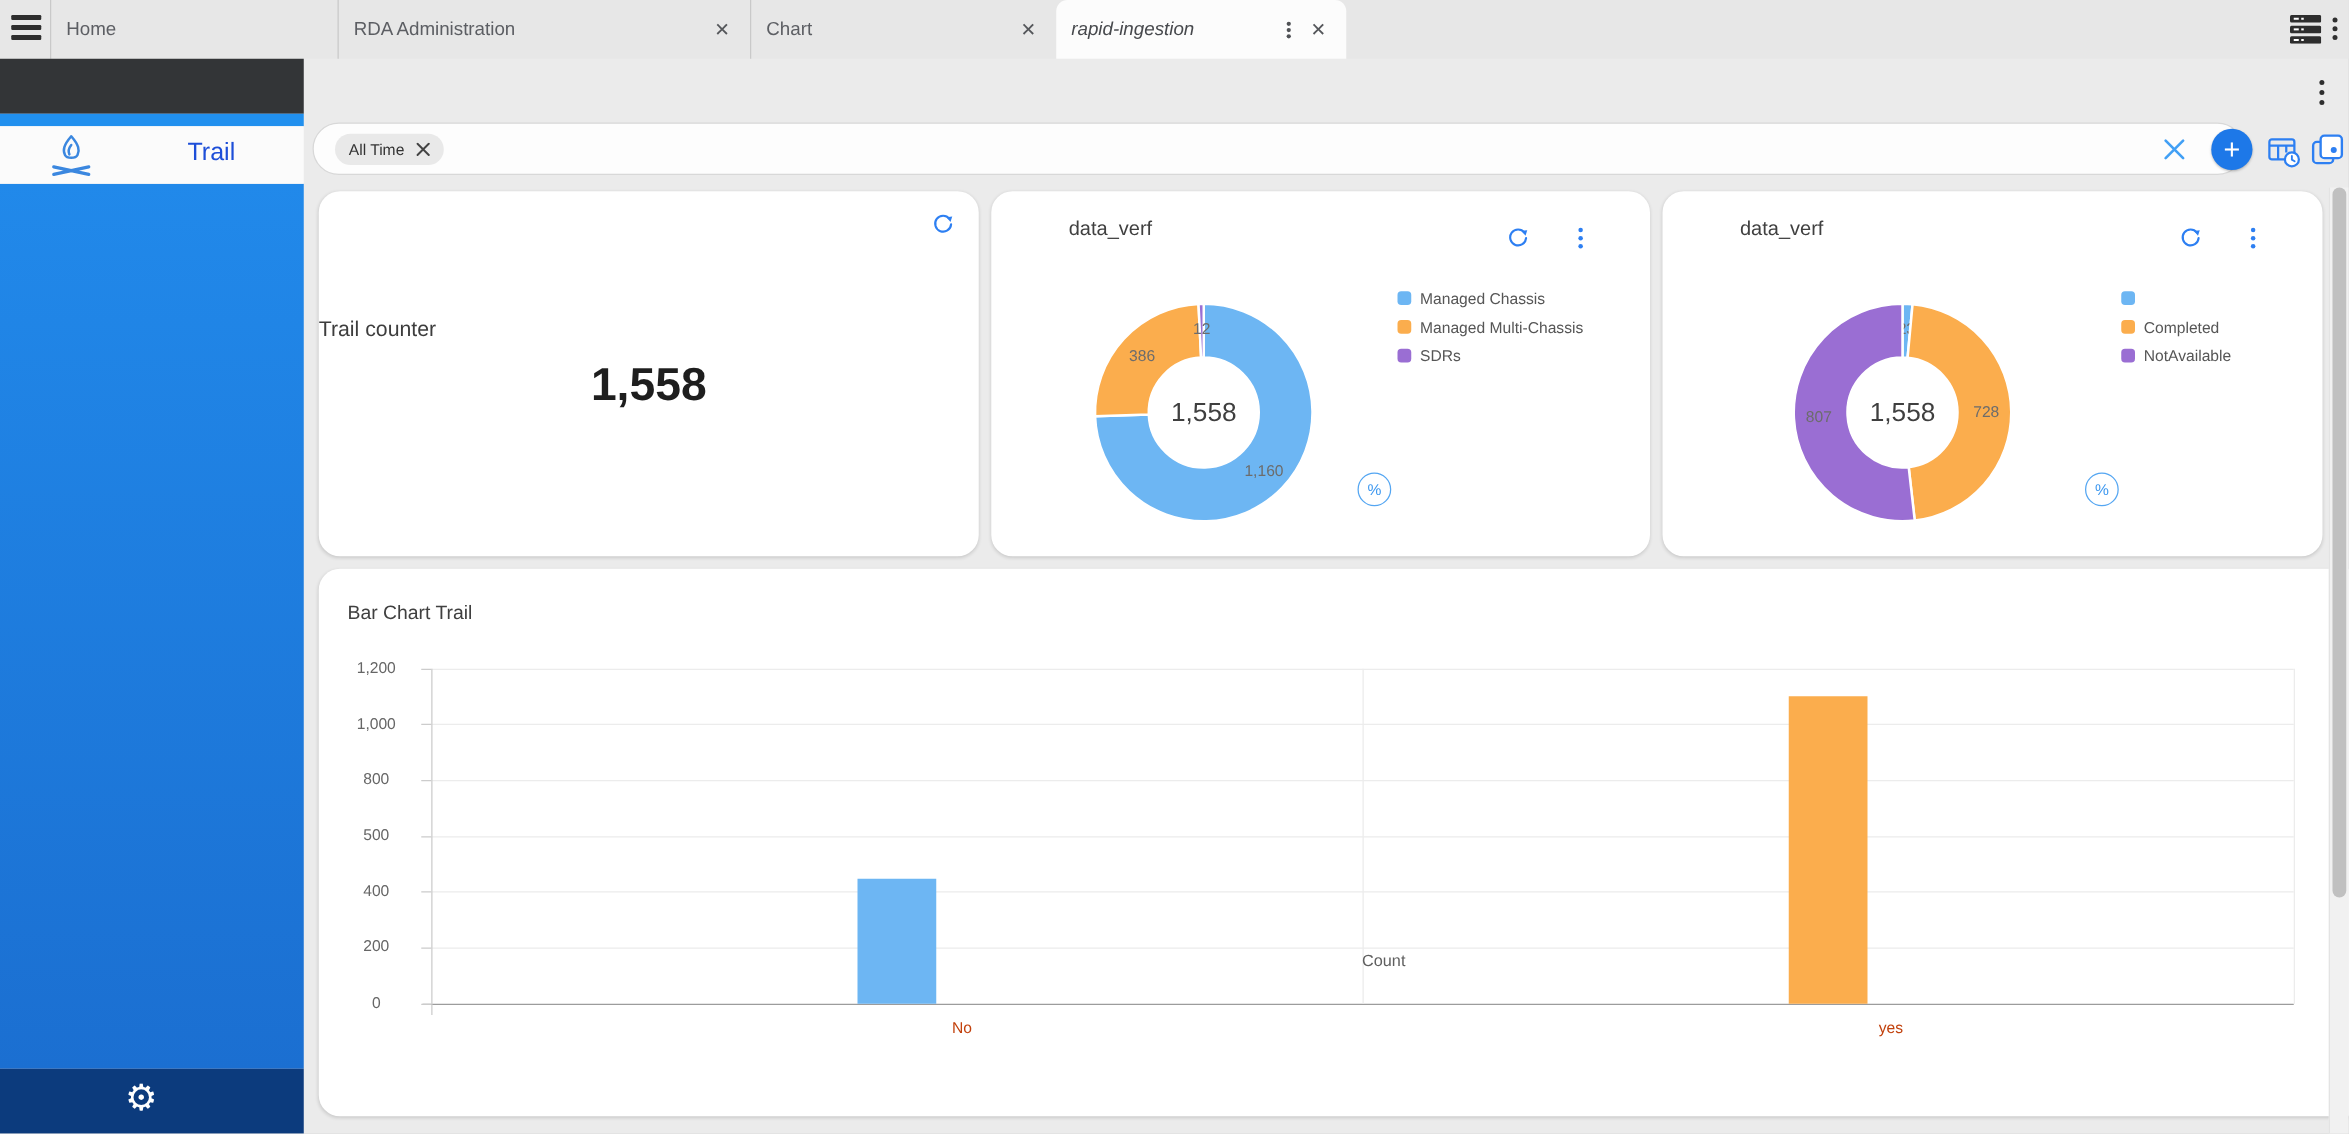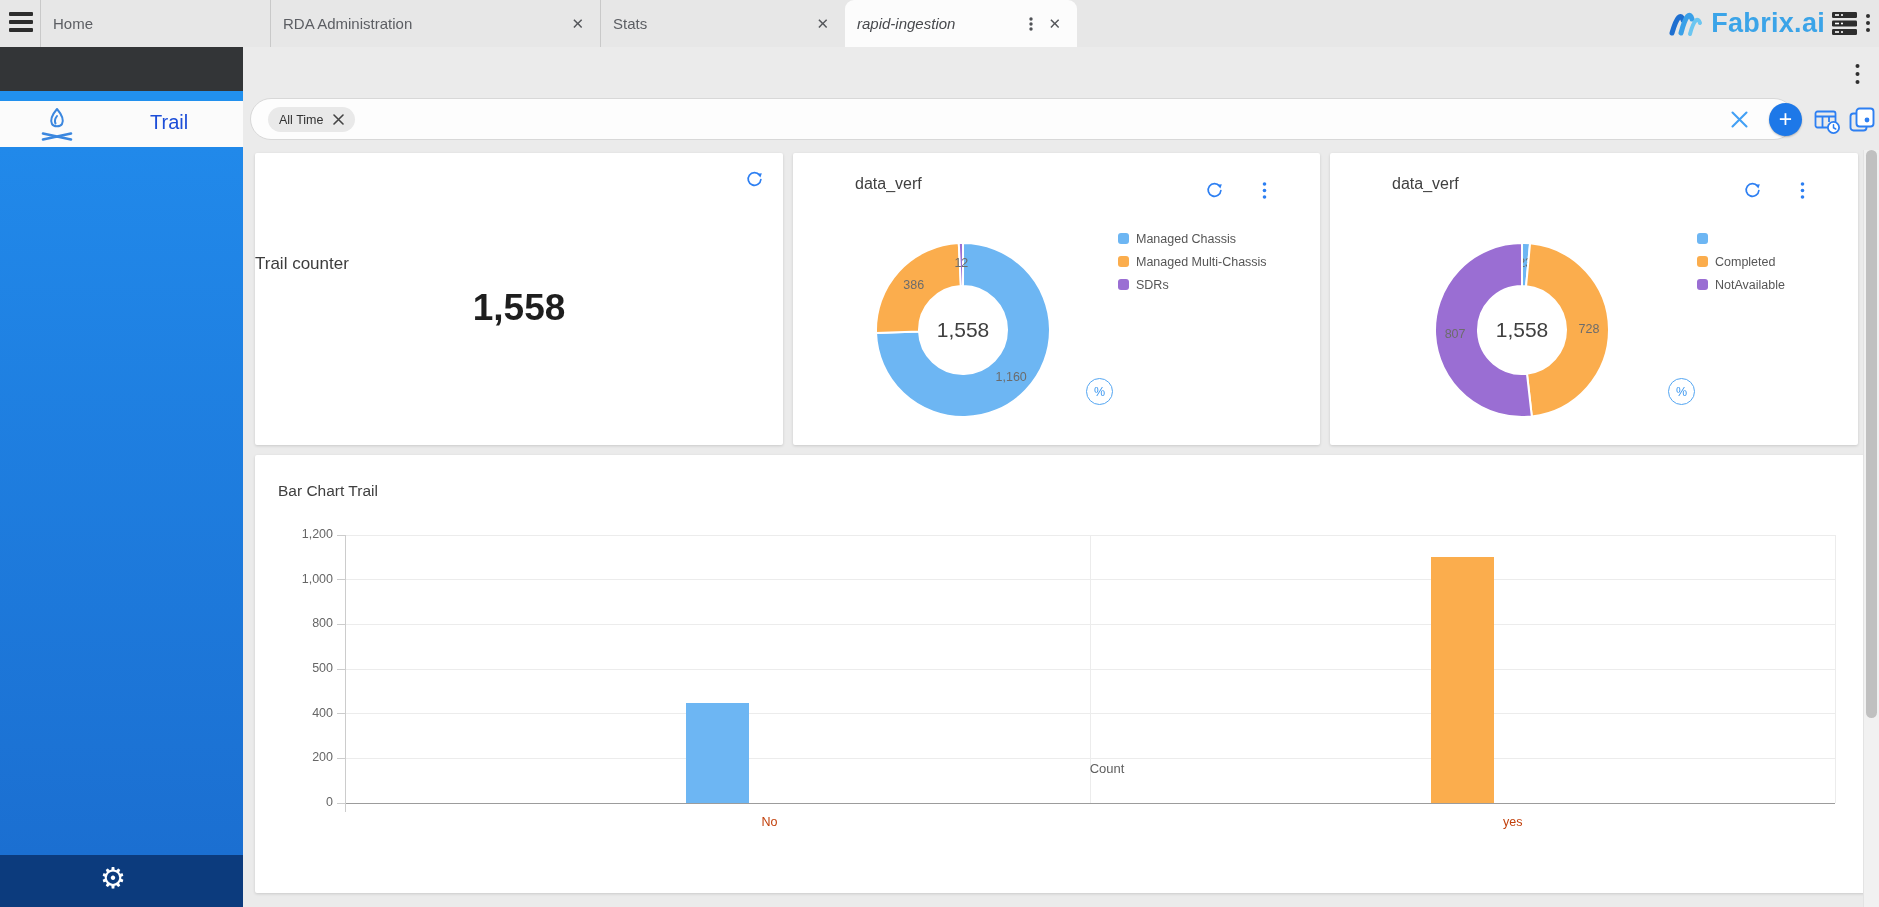--- a/index.html
+++ b/index.html
@@ -43,21 +43,21 @@
         display:flex;align-items:center;gap:10px;padding:0 11px;font-size:12.5px;color:#333;cursor:pointer;}
   .chip .chipx{color:#444;cursor:pointer;display:flex;}
   .clearx{position:absolute;right:45px;top:11px;color:#42a0f5;cursor:pointer;}
   .plusbtn{position:absolute;right:-8px;top:4px;width:33px;height:33px;border-radius:50%;
            background:#1d78e8;color:#fff;display:flex;align-items:center;justify-content:center;
            font-size:23px;font-weight:400;cursor:pointer;box-shadow:0 1px 2px rgba(0,0,0,.25);}
   .icon-tableclock{position:absolute;left:1814px;top:108px;color:#2d7ff2;cursor:pointer;}
   .icon-copy{position:absolute;left:1847px;top:105px;color:#2d7ff2;cursor:pointer;}
 
   
-  .card{position:absolute;background:#fff;border-radius:2px;box-shadow:0 1px 3px rgba(0,0,0,.14);}
+  .card{position:absolute;background:#fff;border-radius:17px;box-shadow:0 1px 3px rgba(0,0,0,.14);}
   #card-counter{left:255px;top:153px;width:528px;height:292px;}
   #card-donut1{left:793px;top:153px;width:527px;height:292px;}
   #card-donut2{left:1330px;top:153px;width:528px;height:292px;}
   #card-bar{left:255px;top:455px;width:1770px;height:438px;}
   .card-title{position:absolute;left:62px;top:22px;font-size:16px;color:#404040;}
   #card-bar .card-title{left:23px;top:27px;font-size:15.5px;}
   .refresh{position:absolute;right:96px;top:28px;color:#2d7ff2;cursor:pointer;}
   #card-counter .refresh{right:19px;top:17px;}
   .card-kebab{position:absolute;right:49px;top:28px;color:#2d7ff2;cursor:pointer;}
   .counter-title{position:absolute;top:101px;width:100%;text-align:left;font-size:17px;color:#3d3d3d;}
@@ -74,21 +74,21 @@
        border-radius:50%;color:#3c97ef;font-size:12.5px;display:flex;align-items:center;
        justify-content:center;cursor:pointer;background:#fff;}
   #pct0{left:293px;top:225px;} #pct1{left:338px;top:225px;}
 
   
   #plot{position:absolute;left:90px;top:80px;width:1490px;height:268px;}
   .gridline{position:absolute;left:0;width:1490px;height:1px;background:#ececec;}
   .baseline{position:absolute;left:-7px;width:1497px;height:1px;background:#9c9c9c;}
   .axis-y{position:absolute;left:0;top:0;width:1px;height:277px;background:#cccccc;}
   .tick{position:absolute;left:-8px;width:8px;height:1px;background:#cccccc;}
-  .ylab{position:absolute;left:-76px;width:64px;text-align:right;font-size:12.5px;color:#666;}
+  .ylab{position:absolute;left:-76px;width:64px;text-align:center;font-size:12.5px;color:#666;}
   .vline{position:absolute;top:0;width:1px;height:268px;background:#ececec;}
   .bar{position:absolute;cursor:pointer;}
   .catlab{position:absolute;top:280px;width:120px;text-align:right;font-size:12.5px;color:#c2410c;}
   .xlabel{position:absolute;top:306px;left:702px;width:300px;text-align:center;font-size:13px;color:#5f5f5f;}
 
   
   .scroll-track{position:absolute;right:0;top:150px;width:15px;height:757px;background:#f1f1f1;border-left:1px solid #e3e3e3;}
   .scroll-thumb{position:absolute;right:2px;top:0;width:11px;height:568px;background:#c0c0c0;border-radius:6px;cursor:pointer;}
 </style>
 </head>
@@ -105,48 +105,38 @@
 
     <div class="tabs">
       <div class="tab t0">
         <span class="tlabel">Home</span>
       </div>
       <div class="tab t1">
         <span class="tlabel">RDA Administration</span>
         <span class="tclose">✕</span>
       </div>
       <div class="tab t2">
-        <span class="tlabel">Stats</span>
+        <span class="tlabel">Chart</span>
         <span class="tclose">✕</span>
       </div>
       <div class="tab t3 active">
         <span class="tlabel">rapid-ingestion</span>
         <span class="tmenu">
           <svg width="14" height="16" viewBox="0 0 14 16">
               <g fill="#505256">
                 <circle cx="7" cy="3" r="1.7"></circle>
                 <circle cx="7" cy="8" r="1.7"></circle>
                 <circle cx="7" cy="13" r="1.7"></circle>
               </g>
             </svg>
         </span>
         <span class="tclose">✕</span>
       </div>
     </div>
 
-    <div class="brand">
-      <span>
-        <svg width="36" height="32" viewBox="0 0 36 32">
-          <path d="M4 27 C9 10 13 7 15 14" fill="none" stroke="#1e6fd0" stroke-width="5" stroke-linecap="round"></path>
-          <path d="M13 27 C18 8 22 6 24 13" fill="none" stroke="#3aa0e8" stroke-width="5" stroke-linecap="round"></path>
-          <path d="M22 28 C26 13 30 11 32 17" fill="none" stroke="#6cc6f1" stroke-width="4" stroke-linecap="round"></path>
-        </svg>
-      </span>
-      <span class="brand-text">Fabrix.ai</span>
-    </div>
 
     <span class="server-btn">
       <svg width="25" height="23" viewBox="0 0 25 23">
         <g fill="#2d2d2d">
           <rect x="0" y="0" width="25" height="6" rx="1.2"></rect>
           <rect x="0" y="8.5" width="25" height="6" rx="1.2"></rect>
           <rect x="0" y="17" width="25" height="6" rx="1.2"></rect>
         </g>
         <g fill="#fff">
           <rect x="3" y="2.2" width="4" height="1.6"></rect>

